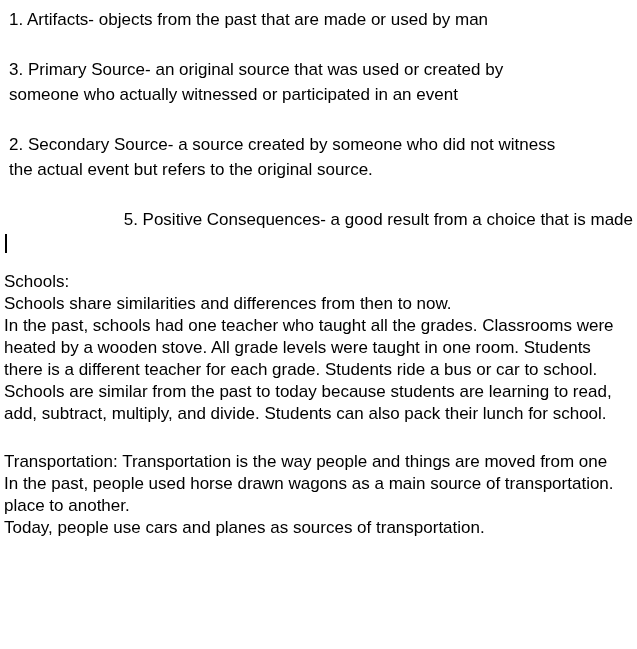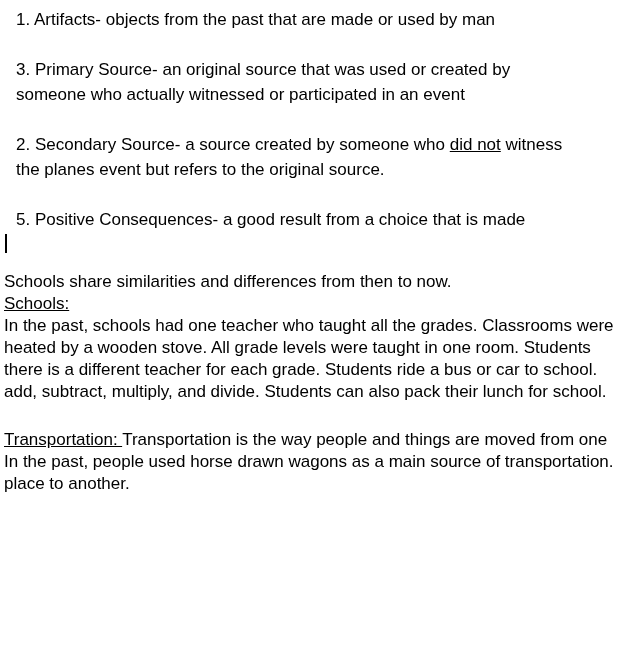--- a/index.html
+++ b/index.html
@@ -19,25 +19,25 @@
     box-sizing: border-box;
     padding: 7px 4px 0 4px;
     cursor: text;
   }
   .line {
     white-space: pre;
     overflow: hidden;
   }
   .def-item {
     line-height: 25px;
-    margin: 0 0 25px 12px;
+    margin: 0 0 25px 5px;
   }
   .def-item .line { line-height: 25px; }
   .body-text .line { line-height: 22px; }
-  .u { text-decoration: underline; }
+  .u { }
   .caret-line {
     height: 22px;
     position: relative;
   }
   .caret {
     position: absolute;
     left: 1px;
     top: 2px;
     width: 2px;
     height: 19px;
@@ -55,44 +55,46 @@
     <div class="line">1. Artifacts- objects from the past that are made or used by man</div>
   </div>
 
   <div class="def-item">
     <div class="line">3. Primary Source- an original source that was used or created by</div>
     <div class="line">someone who actually witnessed or participated in an event</div>
   </div>
 
   <div class="def-item">
     <div class="line"><span>2. Secondary Source- a source created by someone who </span><span class="u">did not</span><span> witness</span></div>
-    <div class="line">the planes event but refers to the original source.</div>
+    <div class="line">the actual event but refers to the original source.</div>
   </div>
 
 
-  <div class="def-item" style="margin-bottom:0;">
+  <div class="def-item" style="margin-bottom:0;text-align:right;">
     <div class="line">5. Positive Consequences- a good result from a choice that is made</div>
   </div>
 
   <div class="caret-line">
     <div class="caret"></div>
   </div>
 
   <div class="spacer-sm"></div>
 
   <div class="body-text">
+    <div class="line u">Schools:</div>
     <div class="line">Schools share similarities and differences from then to now.</div>
-    <div class="line u">Schools:</div>
     <div class="line">In the past, schools had one teacher who taught all the grades. Classrooms were</div>
     <div class="line">heated by a wooden stove. All grade levels were taught in one room. Students</div>
     <div class="line">there is a different teacher for each grade. Students ride a bus or car to school.</div>
+    <div class="line">Schools are similar from the past to today because students are learning to read,</div>
     <div class="line">add, subtract, multiply, and divide. Students can also pack their lunch for school.</div>
   </div>
 
   <div class="spacer-md"></div>
 
   <div class="body-text">
     <div class="line"><span class="u">Transportation: </span><span>Transportation is the way people and things are moved from one</span></div>
     <div class="line">In the past, people used horse drawn wagons as a main source of transportation.</div>
     <div class="line">place to another.</div>
+    <div class="line">Today, people use cars and planes as sources of transportation.</div>
   </div>
 
 </div>
 
 </body></html>

